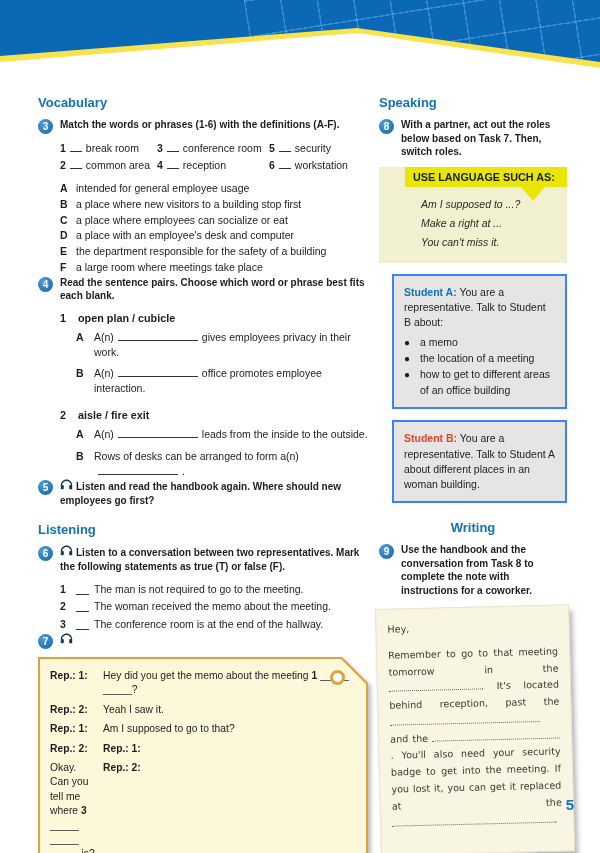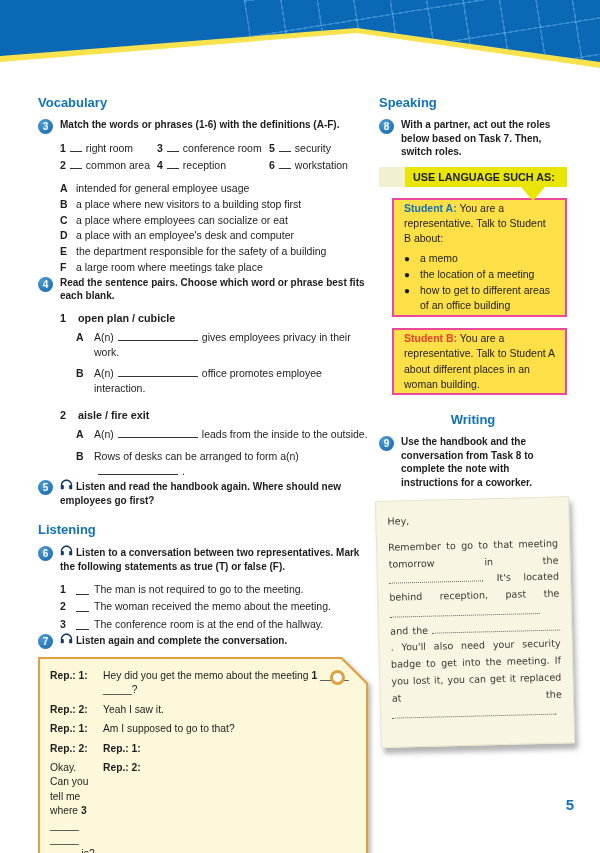--- a/index.html
+++ b/index.html
@@ -77,21 +77,21 @@
   .dlg-num{font-weight:bold;}
 
   
   .usebox{margin-top:4px;background:var(--hl-body);padding-left:26px;}
   .usehead{position:relative;background:var(--hl-yellow);padding:4px 8px;font-size:10.8px;font-weight:bold;}
   .usehead:after{content:"";position:absolute;top:100%;right:22px;border-left:12px solid transparent;
     border-right:12px solid transparent;border-top:14px solid var(--hl-yellow);}
   .usebody{padding:8px 10px 10px 16px;}
   .phrase{font-size:10.5px;font-style:italic;color:#2a2a2a;line-height:1.85;}
 
-  .studentbox{border:2px solid #ec4899;background:#fde047;margin:11px 0 0 13px;padding:1px 10px;font-size:10.5px;line-height:1.45;}
+  .studentbox{border:2px solid #3b82f6;background:#e5e5e5;margin:11px 0 0 13px;padding:9px 10px;font-size:10.5px;line-height:1.45;}
   .sa-label{font-weight:bold;color:var(--accent-blue);}
   .sb-label{font-weight:bold;color:var(--red);}
   .bullets{margin-top:5px;}
   .bullet{display:grid;grid-template-columns:16px 1fr;line-height:1.5;}
   .dot{font-size:10px;}
 
   
   .note{margin:12px 0 0 -4px;width:194px;background:var(--note-bg);border:1px solid #eae4cd;
     padding:12px 11px 14px;transform:rotate(-1.4deg);transform-origin:top left;
     box-shadow:3px 6px 5px rgba(90,90,90,.45);
@@ -117,21 +117,21 @@
   <div class="col-left">
 
     <h1 class="heading">Vocabulary</h1>
 
     <div class="task">
       <span class="tasknum">3</span>
       <p class="instr">Match the words or phrases (1-6) with the definitions (A-F).</p>
     </div>
 
     <div class="match-grid">
-      <div class="match-item"><b>1</b><span class="mblank"></span><span>right room</span></div>
+      <div class="match-item"><b>1</b><span class="mblank"></span><span>break room</span></div>
       <div class="match-item"><b>3</b><span class="mblank"></span><span>conference room</span></div>
       <div class="match-item"><b>5</b><span class="mblank"></span><span>security</span></div>
       <div class="match-item"><b>2</b><span class="mblank"></span><span>common area</span></div>
       <div class="match-item"><b>4</b><span class="mblank"></span><span>reception</span></div>
       <div class="match-item"><b>6</b><span class="mblank"></span><span>workstation</span></div>
     </div>
 
     <div class="defs">
       <div class="def-row">
           <b>A</b>
@@ -224,21 +224,21 @@
           <b>3</b>
           <span class="sblank"></span>
           <span>The conference room is at the end of the hallway.</span>
         </div>
     </div>
 
     <div class="task sec">
       <span class="tasknum">7</span>
       <p class="instr"><span class="hp"><svg width="13" height="12" viewBox="0 0 24 22">
               <path fill="#14355c" d="M12 1C6 1 1.5 5.6 1.5 11.3V19h3.4c1.2 0 2.1-.9 2.1-2.1v-3.7c0-1.2-.9-2.1-2.1-2.1H3.7C4.2 7 7.7 3.4 12 3.4S19.8 7 20.3 11.1h-1.2c-1.2 0-2.1.9-2.1 2.1v3.7c0 1.2.9 2.1 2.1 2.1h3.4v-7.7C22.5 5.6 18 1 12 1z"></path>
-            </svg></span><span>Listen again and complete the conversation.</span></p>
+            </svg></span></p>
     </div>
 
     <div class="tagwrap">
       <div class="tag">
         <div class="tag-in">
           <div class="dlg">
             <span class="dlg-speaker">Rep.: 1:</span>
               <span><span>Hey did you get the memo about the meeting</span> <b class="dlg-num">1</b> <span>_____ _____?</span></span>
             <span class="dlg-speaker">Rep.: 2:</span>
               <span><span>Yeah I saw it.</span> <b class="dlg-num"></b> <span></span></span>
@@ -263,20 +263,25 @@
 
     <h1 class="heading">Speaking</h1>
 
     <div class="task">
       <span class="tasknum">8</span>
       <p class="instr">With a partner, act out the roles below based on Task 7. Then, switch roles.</p>
     </div>
 
     <div class="usebox">
       <div class="usehead">USE LANGUAGE SUCH AS:</div>
+      <div class="usebody">
+        <div class="phrase">Am I supposed to ...?</div>
+        <div class="phrase">Make a right at ...</div>
+        <div class="phrase">You can't miss it.</div>
+      </div>
     </div>
 
     <div class="studentbox">
       <span class="sa-label">Student A:</span>
       <span>You are a representative. Talk to Student B about:</span>
       <div class="bullets">
         <div class="bullet">
             <span class="dot">●</span>
             <span>a memo</span>
           </div>

